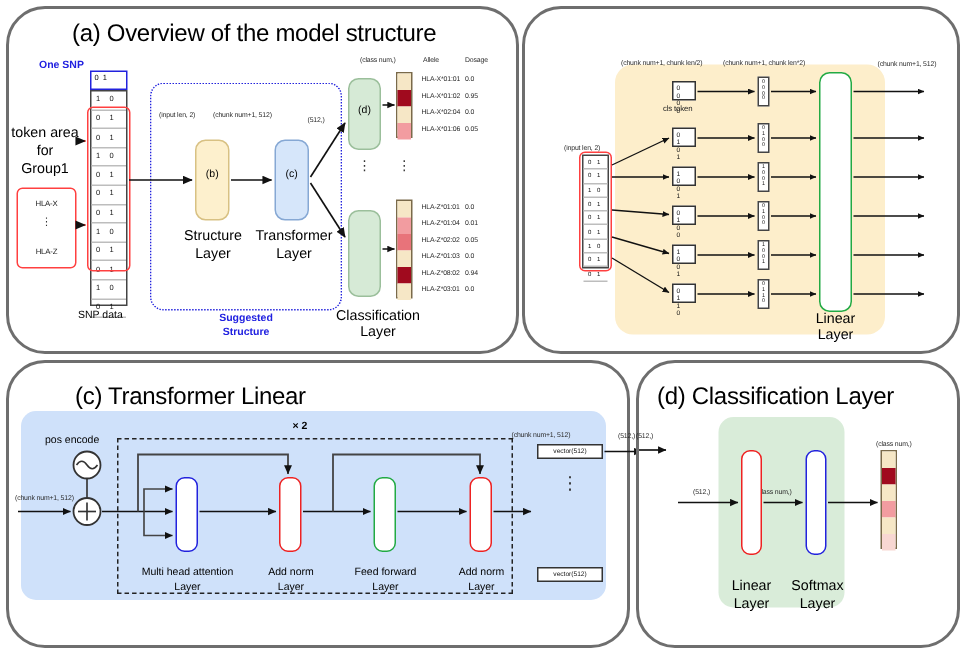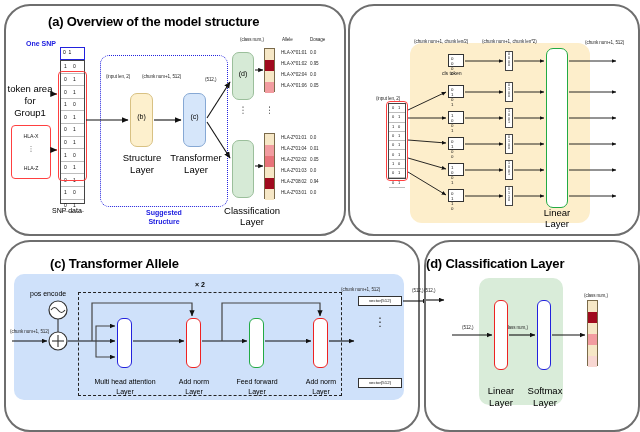--- a/index.html
+++ b/index.html
@@ -1,21 +1,21 @@
 <!DOCTYPE html>
 <html><head>
 <meta charset="utf-8">
 <style>
   html,body{margin:0;padding:0;background:#fff;}
   body{width:640px;height:432px;overflow:hidden;
        font-family:"Liberation Sans",sans-serif;color:#000;}
   #root{position:relative;width:640px;height:432px;}
   .frame{position:absolute;border:2.5px solid #6e6e6e;border-radius:26px;background:#fff;}
 
-  .ptitle{position:absolute;font-weight:bold;font-size:13px;letter-spacing:-0.2px;white-space:nowrap;}
+  .ptitle{position:absolute;font-weight:normal;font-size:16px;letter-spacing:-0.2px;white-space:nowrap;}
 
   .txt{position:absolute;white-space:nowrap;}
   .tiny{font-size:4.6px;color:#2a2a2a;letter-spacing:-0.1px;}
   .tiny2{font-size:5.2px;color:#222;letter-spacing:-0.1px;}
   .sm{font-size:7px;}
   .md{font-size:9.5px;}
   .blue{color:#2020e0;}
   .bold{font-weight:bold;}
   .ctr{text-align:center;}
 
@@ -355,21 +355,21 @@
 
     <line x1="569" y1="61" x2="616" y2="61" stroke="#111" stroke-width="0.9" marker-end="url(#ahs)"></line>
     <line x1="569" y1="92" x2="616" y2="92" stroke="#111" stroke-width="0.9" marker-end="url(#ahs)"></line>
     <line x1="569" y1="118" x2="616" y2="118" stroke="#111" stroke-width="0.9" marker-end="url(#ahs)"></line>
     <line x1="569" y1="144" x2="616" y2="144" stroke="#111" stroke-width="0.9" marker-end="url(#ahs)"></line>
     <line x1="569" y1="170" x2="616" y2="170" stroke="#111" stroke-width="0.9" marker-end="url(#ahs)"></line>
     <line x1="569" y1="196" x2="616" y2="196" stroke="#111" stroke-width="0.9" marker-end="url(#ahs)"></line>
   </svg>
 
   <div class="frame" style="left:4px;top:240px;width:412px;height:188px;"></div>
-  <div class="ptitle" style="left:50px;top:256px;">(c) Transformer Allele</div>
+  <div class="ptitle" style="left:50px;top:256px;">(c) Transformer Linear</div>
 
   <div class="box" style="left:14px;top:274px;width:390px;height:126px;background:#cfe1fa;border-radius:10px;"></div>
 
   <div class="txt sm" style="left:30px;top:290px;">pos encode</div>
   <div class="txt sm bold ctr" style="left:180px;top:281px;width:40px;">× 2</div>
   <div class="txt tiny" style="left:10px;top:329px;">(chunk num+1, 512)</div>
   <div class="txt tiny" style="left:341px;top:287px;">(chunk num+1, 512)</div>
   <div class="txt tiny" style="left:412px;top:288px;">(512,)</div>
 
   <div class="dashed-dark" style="left:78px;top:292px;width:264px;height:104px;"></div>
@@ -411,21 +411,21 @@
     <line x1="403" y1="301" x2="428" y2="301" stroke="#111" stroke-width="1.1" marker-end="url(#ahs)"></line>
 
     <path d="M92,341 L92,303 L192,303 L192,316" fill="none" stroke="#444" stroke-width="1.2" marker-end="url(#ahs)"></path>
     <path d="M222,341 L222,303 L320,303 L320,316" fill="none" stroke="#444" stroke-width="1.2" marker-end="url(#ahs)"></path>
 
     <path d="M96,341 L96,326 L115,326" fill="none" stroke="#444" stroke-width="1.1" marker-end="url(#ahs)"></path>
     <path d="M96,341 L96,357 L115,357" fill="none" stroke="#444" stroke-width="1.1" marker-end="url(#ahs)"></path>
   </svg>
 
   <div class="frame" style="left:424px;top:240px;width:212px;height:188px;"></div>
-  <div class="ptitle" style="left:426px;top:256px;">(d) Classification Layer</div>
+  <div class="ptitle" style="left:438px;top:256px;">(d) Classification Layer</div>
 
   <div class="box" style="left:479px;top:278px;width:84px;height:127px;background:#d9ecd9;border-radius:10px;"></div>
 
   <div class="txt tiny" style="left:424px;top:288px;">(512,)</div>
   <div class="txt tiny" style="left:462px;top:325px;">(512,)</div>
   <div class="txt tiny" style="left:504px;top:325px;">(class num,)</div>
   <div class="txt tiny" style="left:584px;top:293px;">(class num,)</div>
 
   <div class="box" style="left:494px;top:300px;width:14px;height:70px;border:1.6px solid #ee2222;border-radius:6px;background:#fff;"></div>
   <div class="box" style="left:537px;top:300px;width:14px;height:70px;border:1.6px solid #2222dd;border-radius:6px;background:#fff;"></div>

